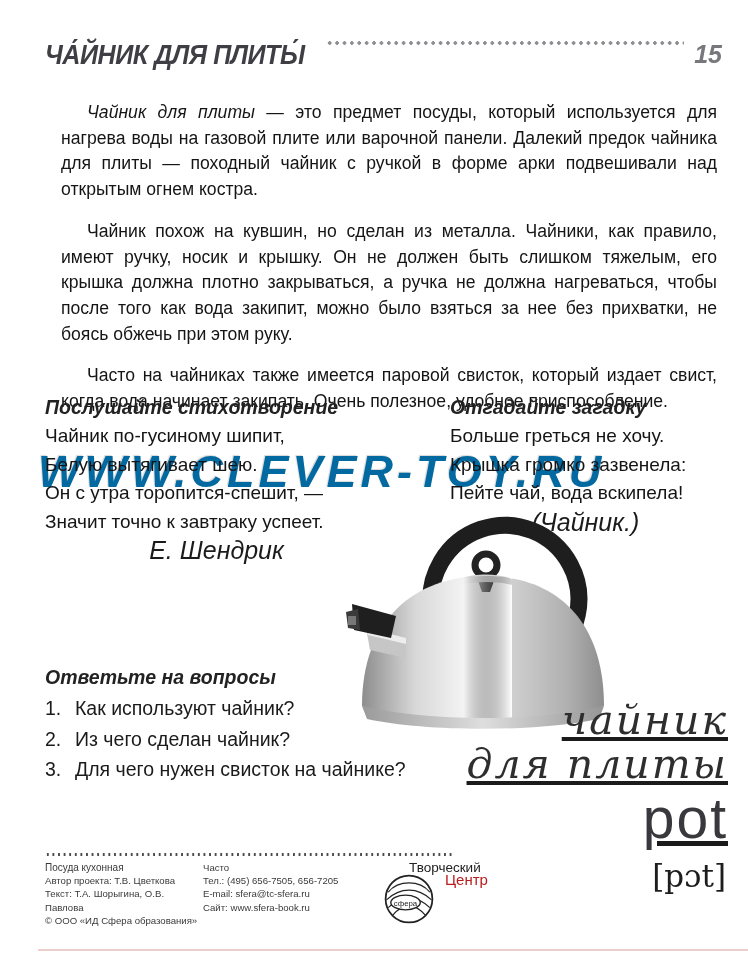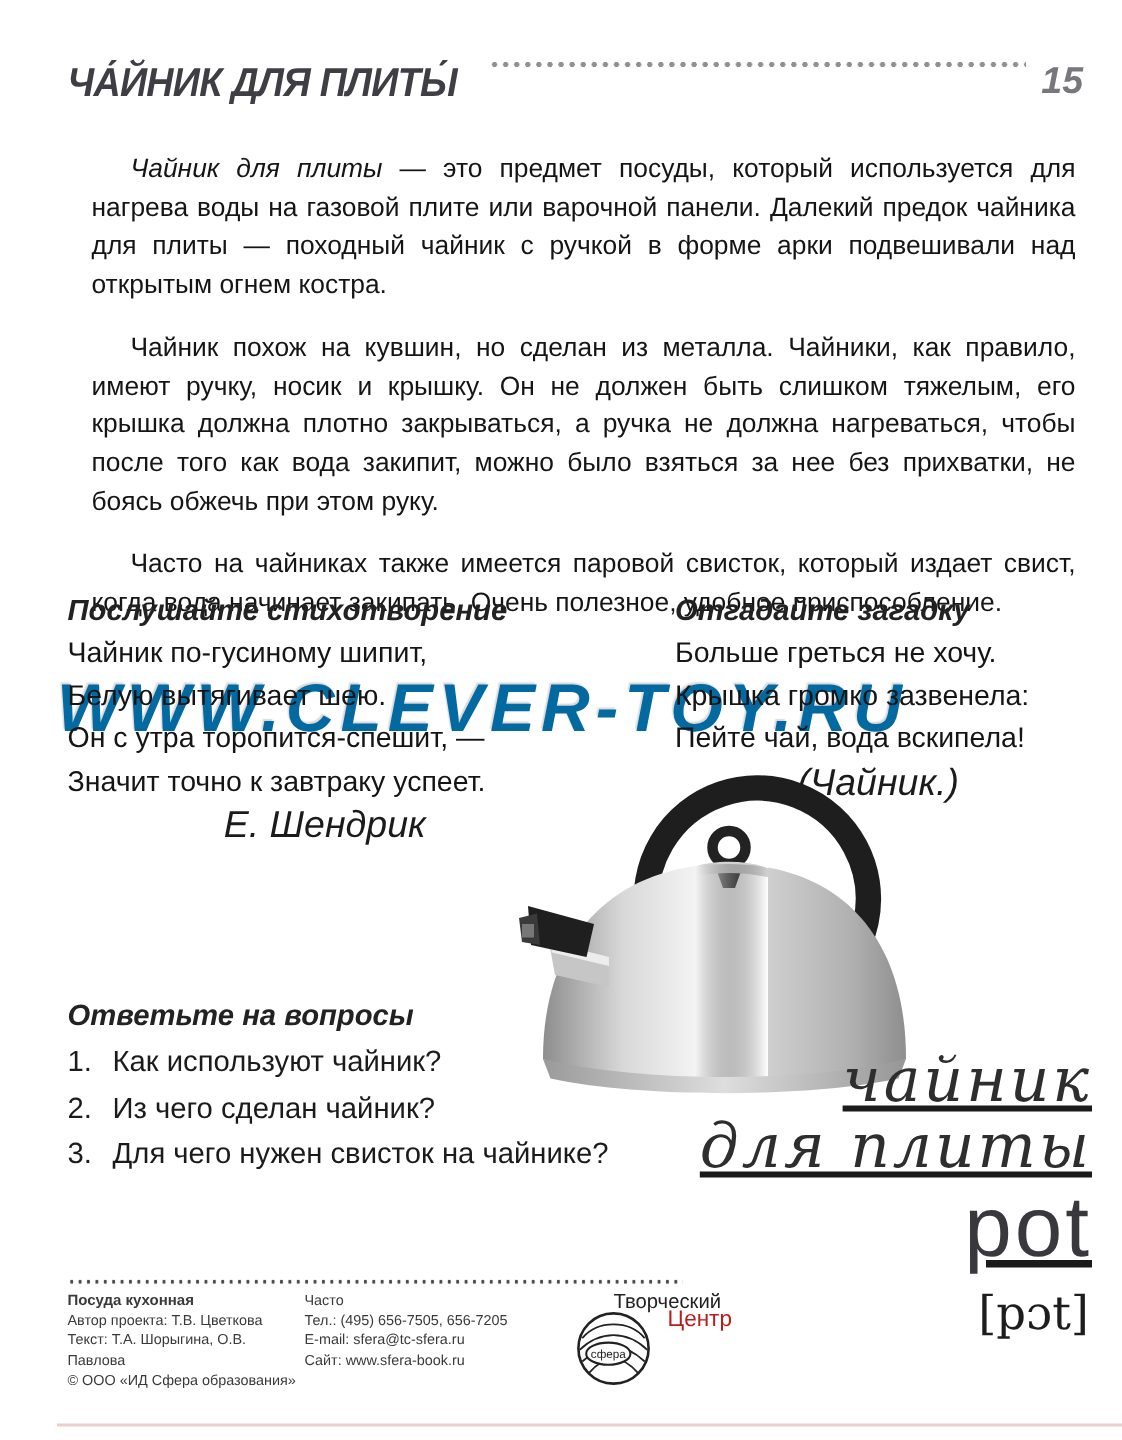--- a/index.html
+++ b/index.html
@@ -54,21 +54,21 @@
   .pot-ipa{position:absolute;right:22px;top:858px;z-index:2;
     font-family:"DejaVu Serif",serif;font-size:31px;color:#1d1d1d;}
   
   .footer{position:absolute;left:45px;top:852px;width:645px;font-size:9.6px;line-height:13.2px;color:#3a3a3a;}
   .footer-dots{width:410px;height:5px;margin-bottom:4px;
     background-image:radial-gradient(circle,#4a4a4a 1.1px,transparent 1.3px);
     background-size:5.6px 5px;background-repeat:repeat-x;background-position:left center;}
   .footer-cols{display:flex;}
   .f-col1{width:158px;}
   .f-col2{width:152px;}
-  .f-series{font-weight:bold;font-size:10px;}
+  .f-series{font-weight:normal;font-size:10px;}
   .f-logo{position:relative;width:130px;height:66px;margin-left:28px;}
   .f-logo-line1{position:absolute;left:26px;top:0;font-size:13.5px;color:#222;}
   .f-logo-line2{position:absolute;left:62px;top:12px;font-size:15px;color:#b91c1c;}
   .f-logo-svg{position:absolute;left:0;top:12px;}
   
   .scan-line-bottom{position:absolute;left:38px;right:0;top:949px;height:2px;
     background:#d9a7a2;opacity:.55;}
 </style>
 </head>
 <body>

